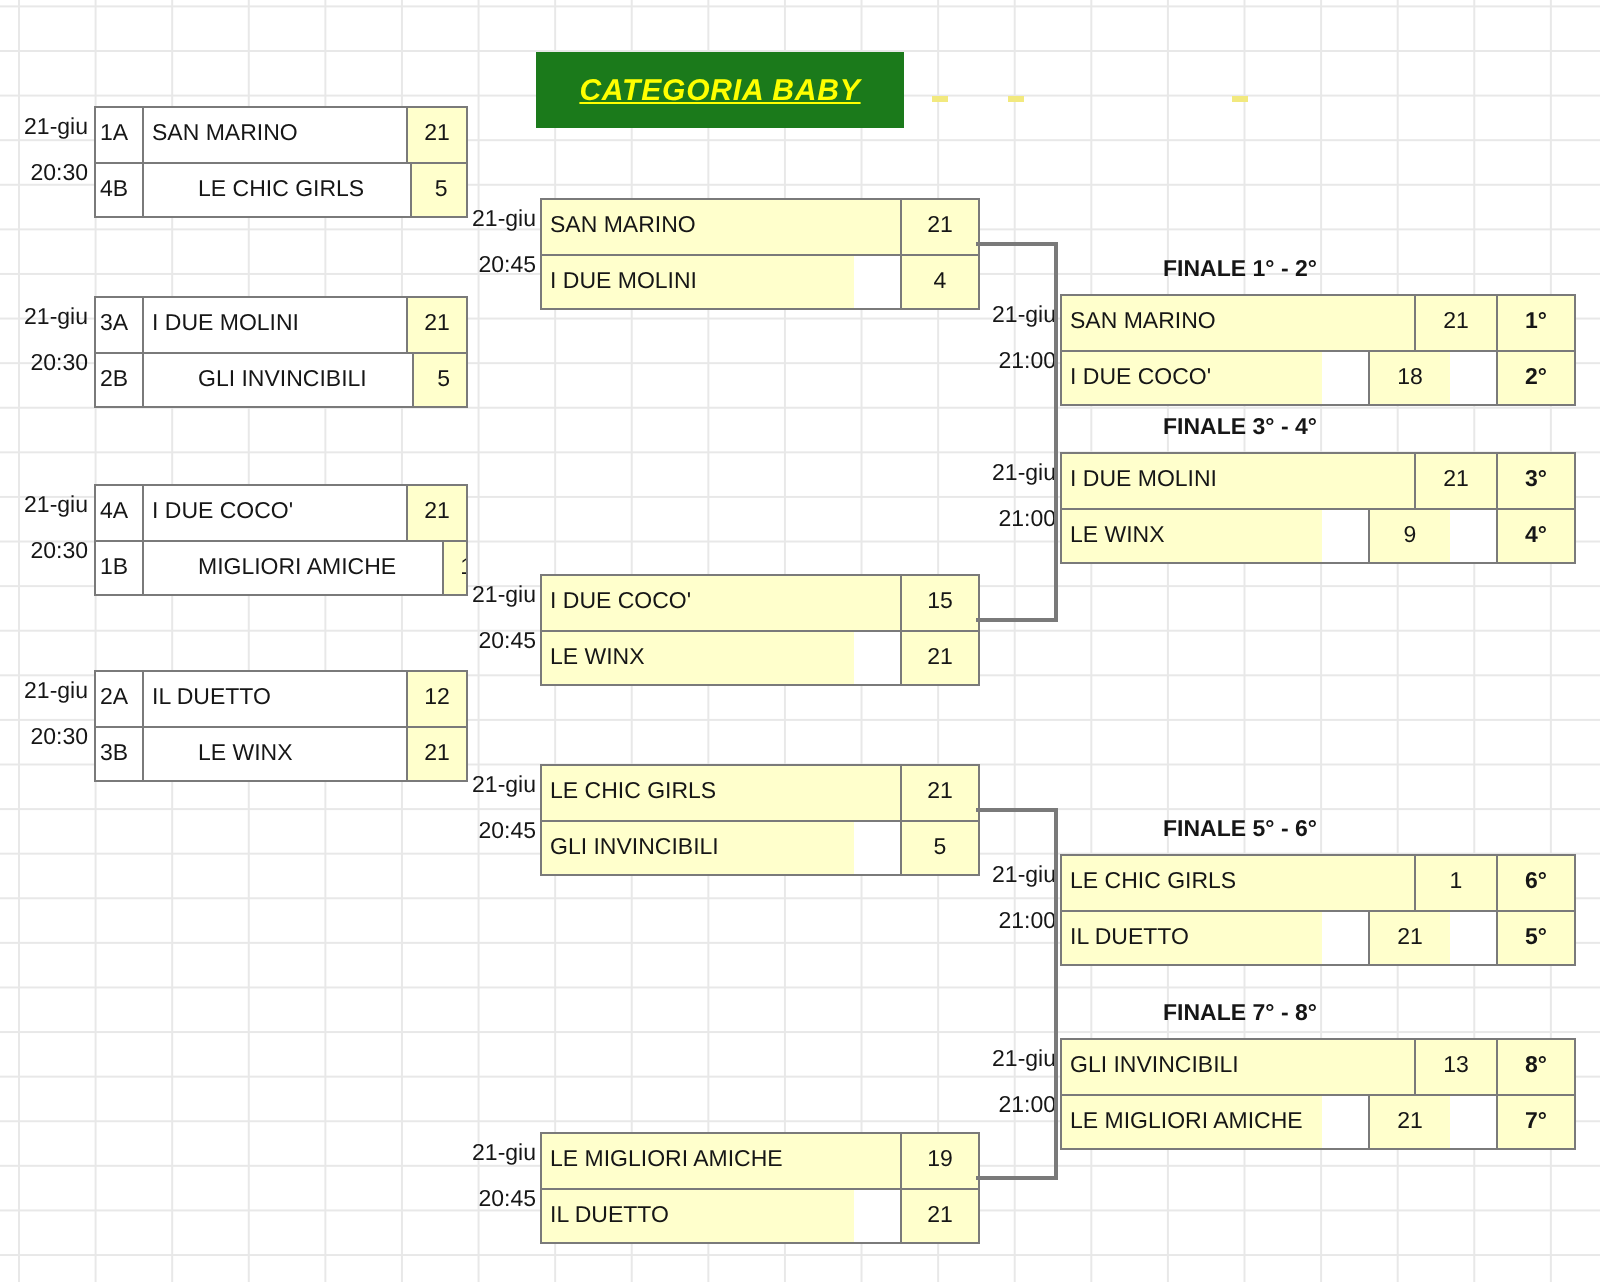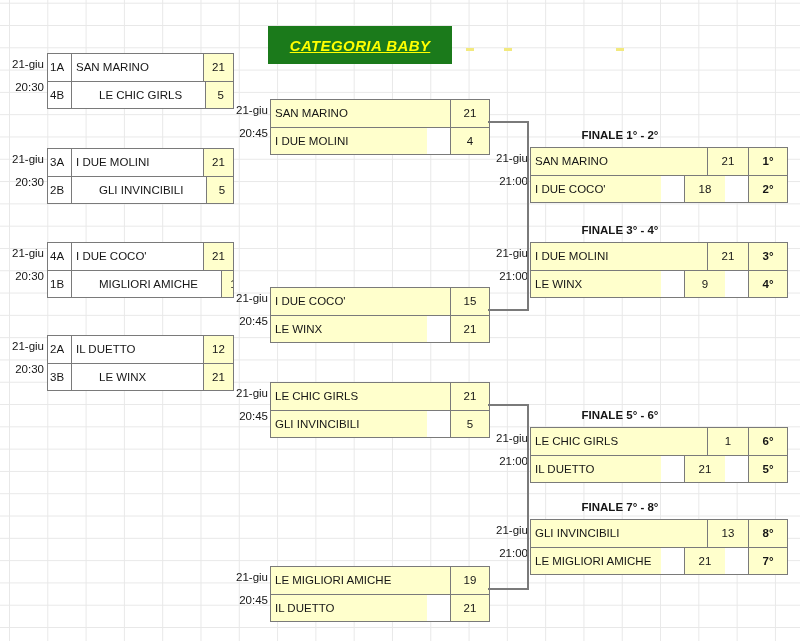--- a/index.html
+++ b/index.html
@@ -217,21 +217,21 @@
         <div class="place">1°</div>
       </div>
       <div class="row">
         <div class="team">I DUE COCO'</div>
         <div class="score">18</div>
         <div class="place">2°</div>
       </div>
     </div>
   </div>
 
-  <div class="match-fin" style="top:224px">
+  <div class="match-fin" style="top:208px">
     <div class="finhead">FINALE 3° - 4°</div>
     <div class="dt">
       <div>21-giu</div>
       <div>21:00</div>
     </div>
     <div class="box finbox">
       <div class="row">
         <div class="team">I DUE MOLINI</div>
         <div class="score">21</div>
         <div class="place">3°</div>

